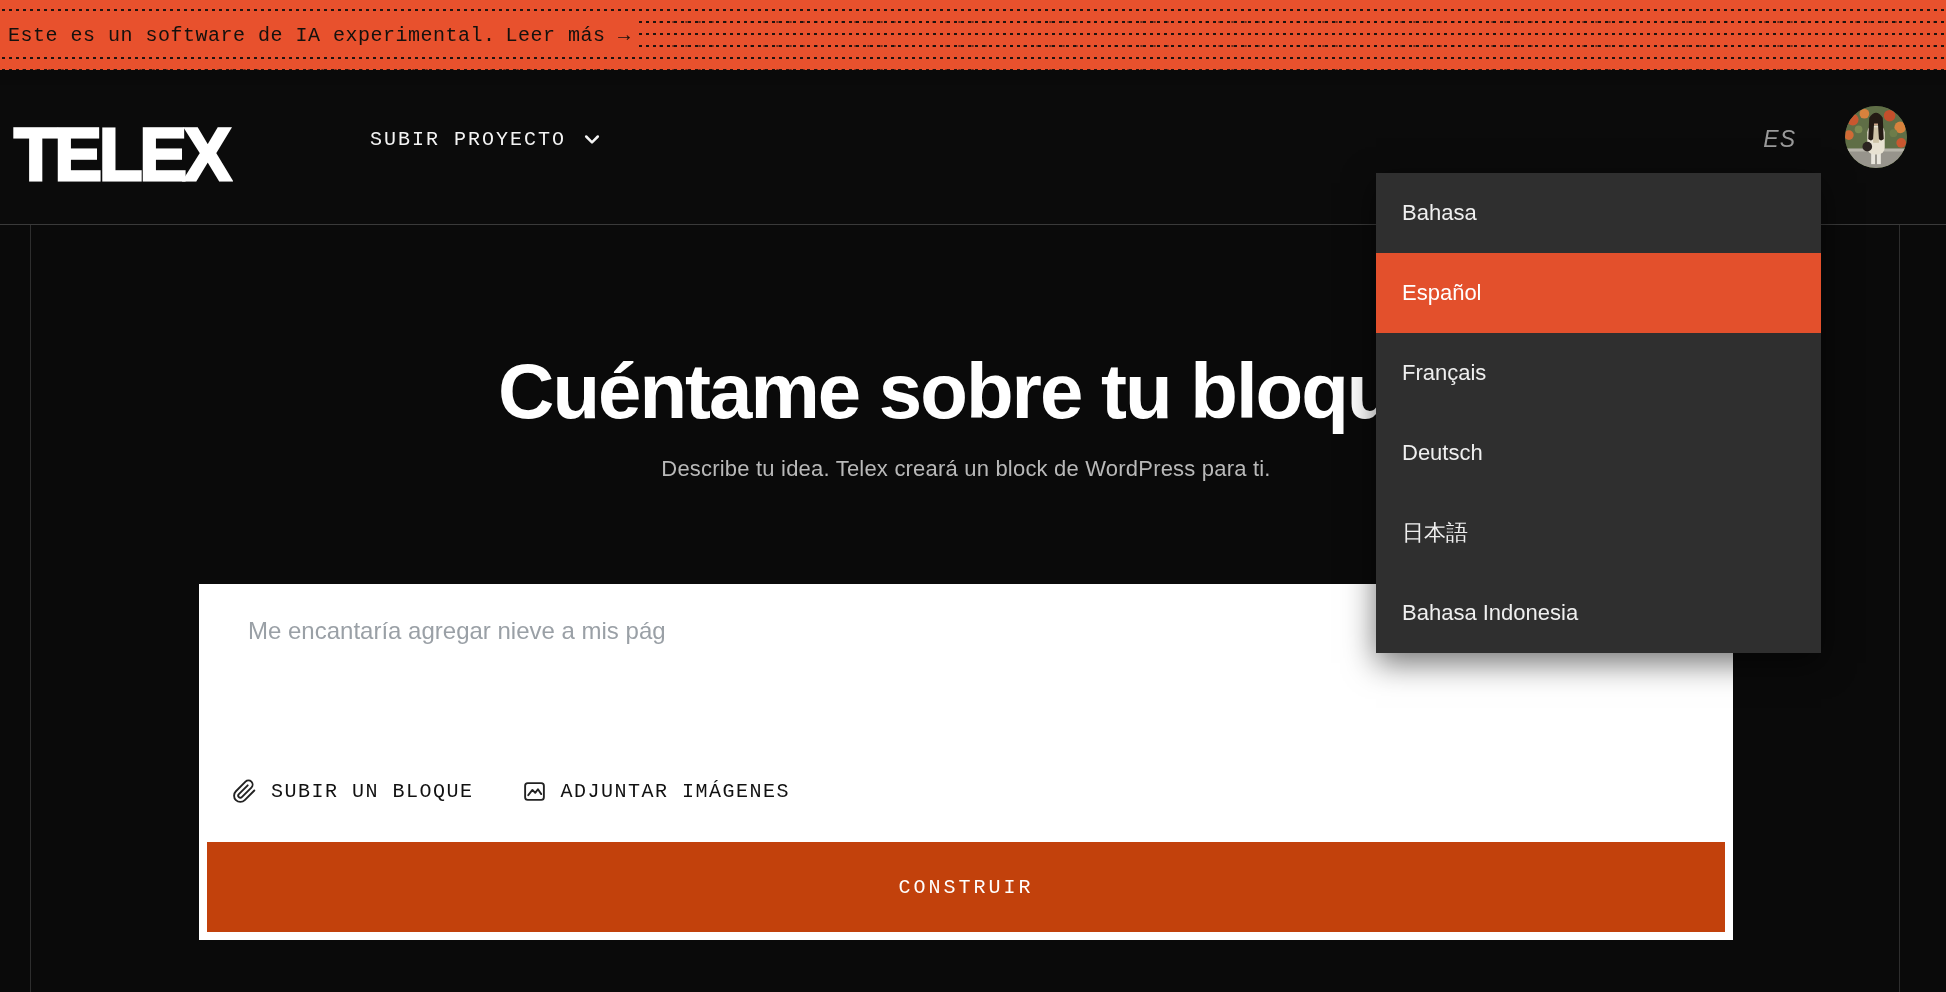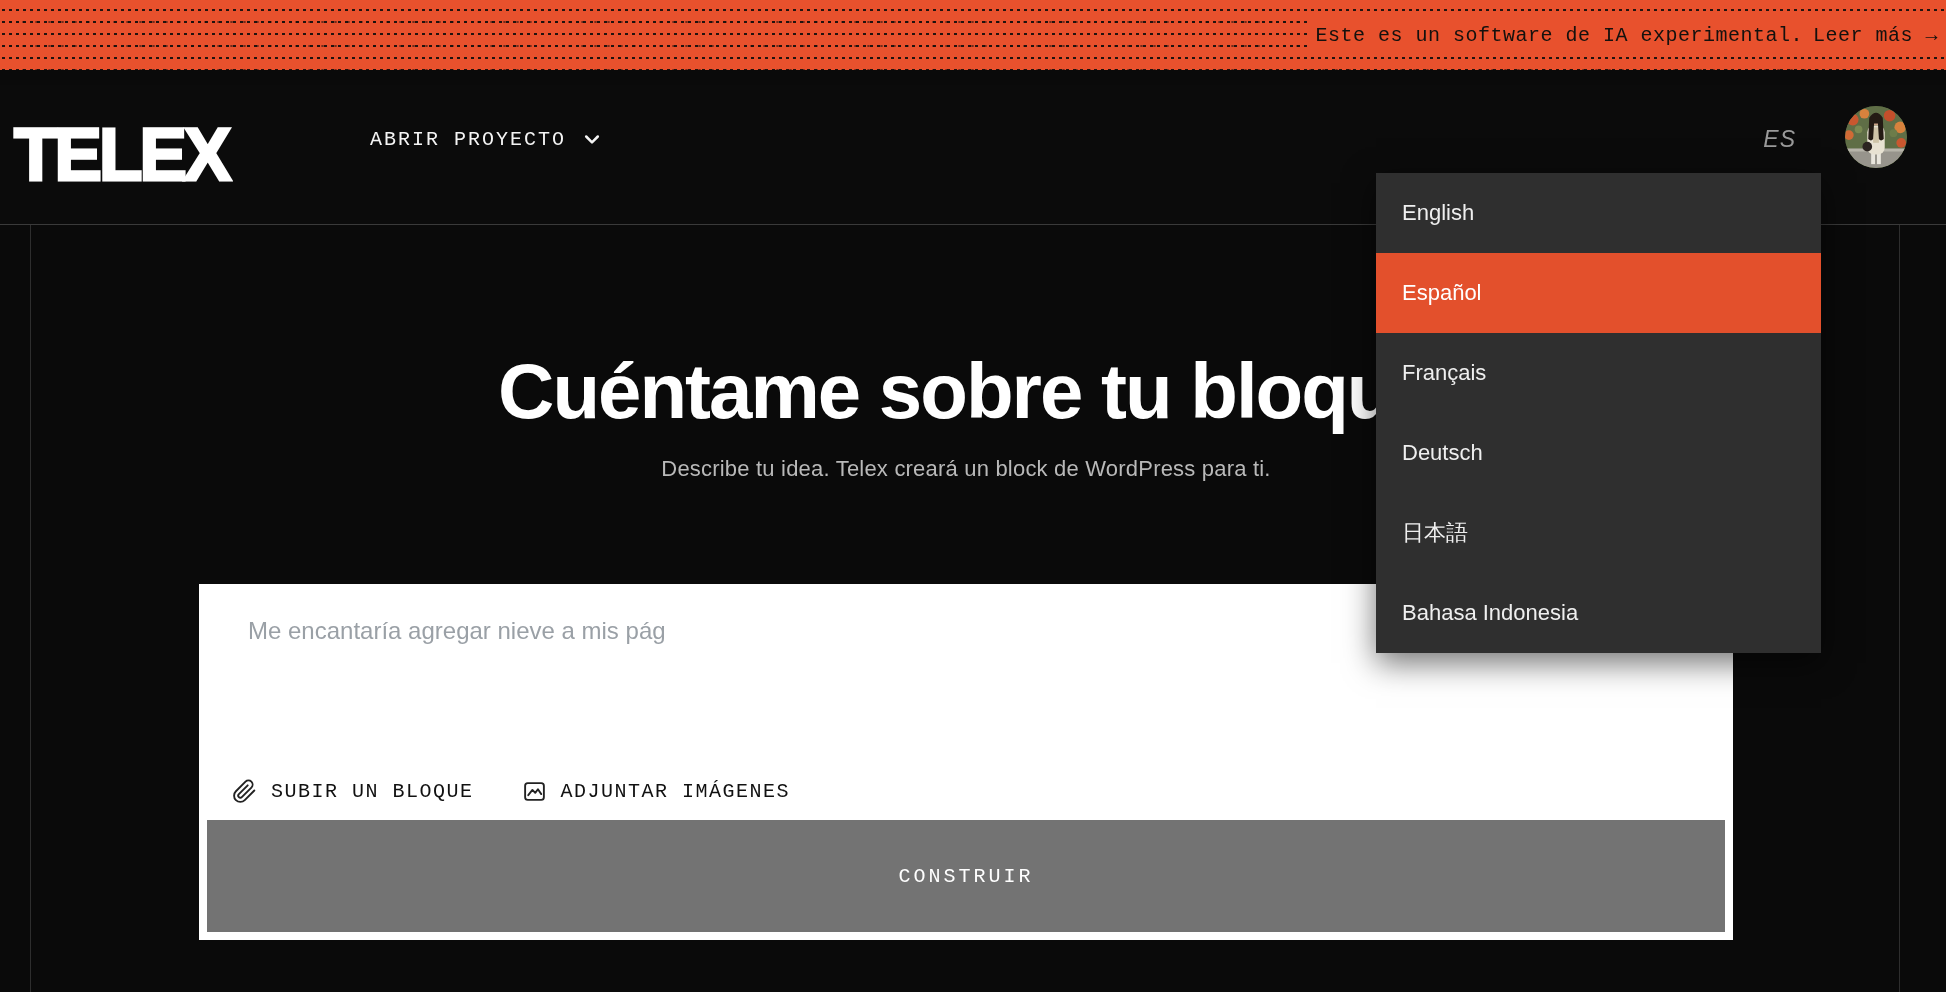--- a/index.html
+++ b/index.html
@@ -15,21 +15,21 @@
   }
   
   .banner{
     position:absolute;left:0;top:0;width:1946px;height:70px;
     background-color:var(--accent);
     background-image:
       radial-gradient(circle, rgba(16,14,12,.92) 1.15px, transparent 1.5px),
       radial-gradient(circle, rgba(16,14,12,.55) 1px, transparent 1.35px);
     background-size:7px 12px, 13px 24px;
     background-position:0 4px, 4px 10px;
-    display:flex;align-items:center;justify-content:flex-end;
+    display:flex;align-items:center;justify-content:flex-start;
   }
   .banner-inner{
     background:var(--accent);
     padding:5px 8px;
     font-family:"Liberation Mono","DejaVu Sans Mono",monospace;
     font-size:20px;color:#14110e;letter-spacing:.5px;white-space:nowrap;
     display:flex;gap:10px;
   }
   .banner-link{cursor:pointer;}
   
@@ -95,22 +95,22 @@
   }
   .action-btn{
     display:flex;align-items:center;gap:14px;
     background:none;border:none;cursor:pointer;
     font-family:"Liberation Mono","DejaVu Sans Mono",monospace;
     font-size:20px;letter-spacing:1.5px;color:#111;white-space:nowrap;
   }
   .action-icon{width:25px;height:25px;stroke:#222;stroke-width:1.8;fill:none;
                stroke-linecap:round;stroke-linejoin:round;}
   .build-btn{
-    position:absolute;left:8px;right:8px;bottom:8px;height:112px;
-    background:#737373;border:none;cursor:pointer;
+    position:absolute;left:8px;right:8px;bottom:8px;height:90px;
+    background:#c2410c;border:none;cursor:pointer;
     font-family:"Liberation Mono","DejaVu Sans Mono",monospace;
     font-size:20px;letter-spacing:3px;color:#fff;
   }
   
   .lang-menu{
     position:absolute;left:1376px;top:173px;width:445px;
     background:#2f2f2f;z-index:20;
     box-shadow:0 10px 30px rgba(0,0,0,.55);
   }
   .lang-item{
@@ -129,21 +129,21 @@
     <div class="banner-inner">
       <span>Este es un software de IA experimental.</span>
       <span class="banner-link">Leer más →</span>
     </div>
   </div>
 
   <div class="header">
     <div class="logo">TELEX</div>
 
     <button class="open-project">
-      <span>ABRIR PROYECTO</span>
+      <span>SUBIR PROYECTO</span>
       <svg class="chev" viewBox="0 0 24 24">
         <polyline points="5 9 12 16 19 9"></polyline>
       </svg>
     </button>
 
     <button class="lang-btn">ES</button>
 
     <div class="avatar">
       <svg viewBox="0 0 64 64" width="62" height="62">
         <defs>
@@ -202,21 +202,21 @@
         <span>ADJUNTAR IMÁGENES</span>
       </button>
     </div>
 
     <button class="build-btn">CONSTRUIR</button>
   </div>
 
   <div class="lang-menu">
 
   <div class="lang-item">
-        <span>English</span>
+        <span>Bahasa</span>
       </div>
       <div class="lang-item selected">
         <span>Español</span>
       </div>
       <div class="lang-item">
         <span>Français</span>
       </div>
       <div class="lang-item">
         <span>Deutsch</span>
       </div>

